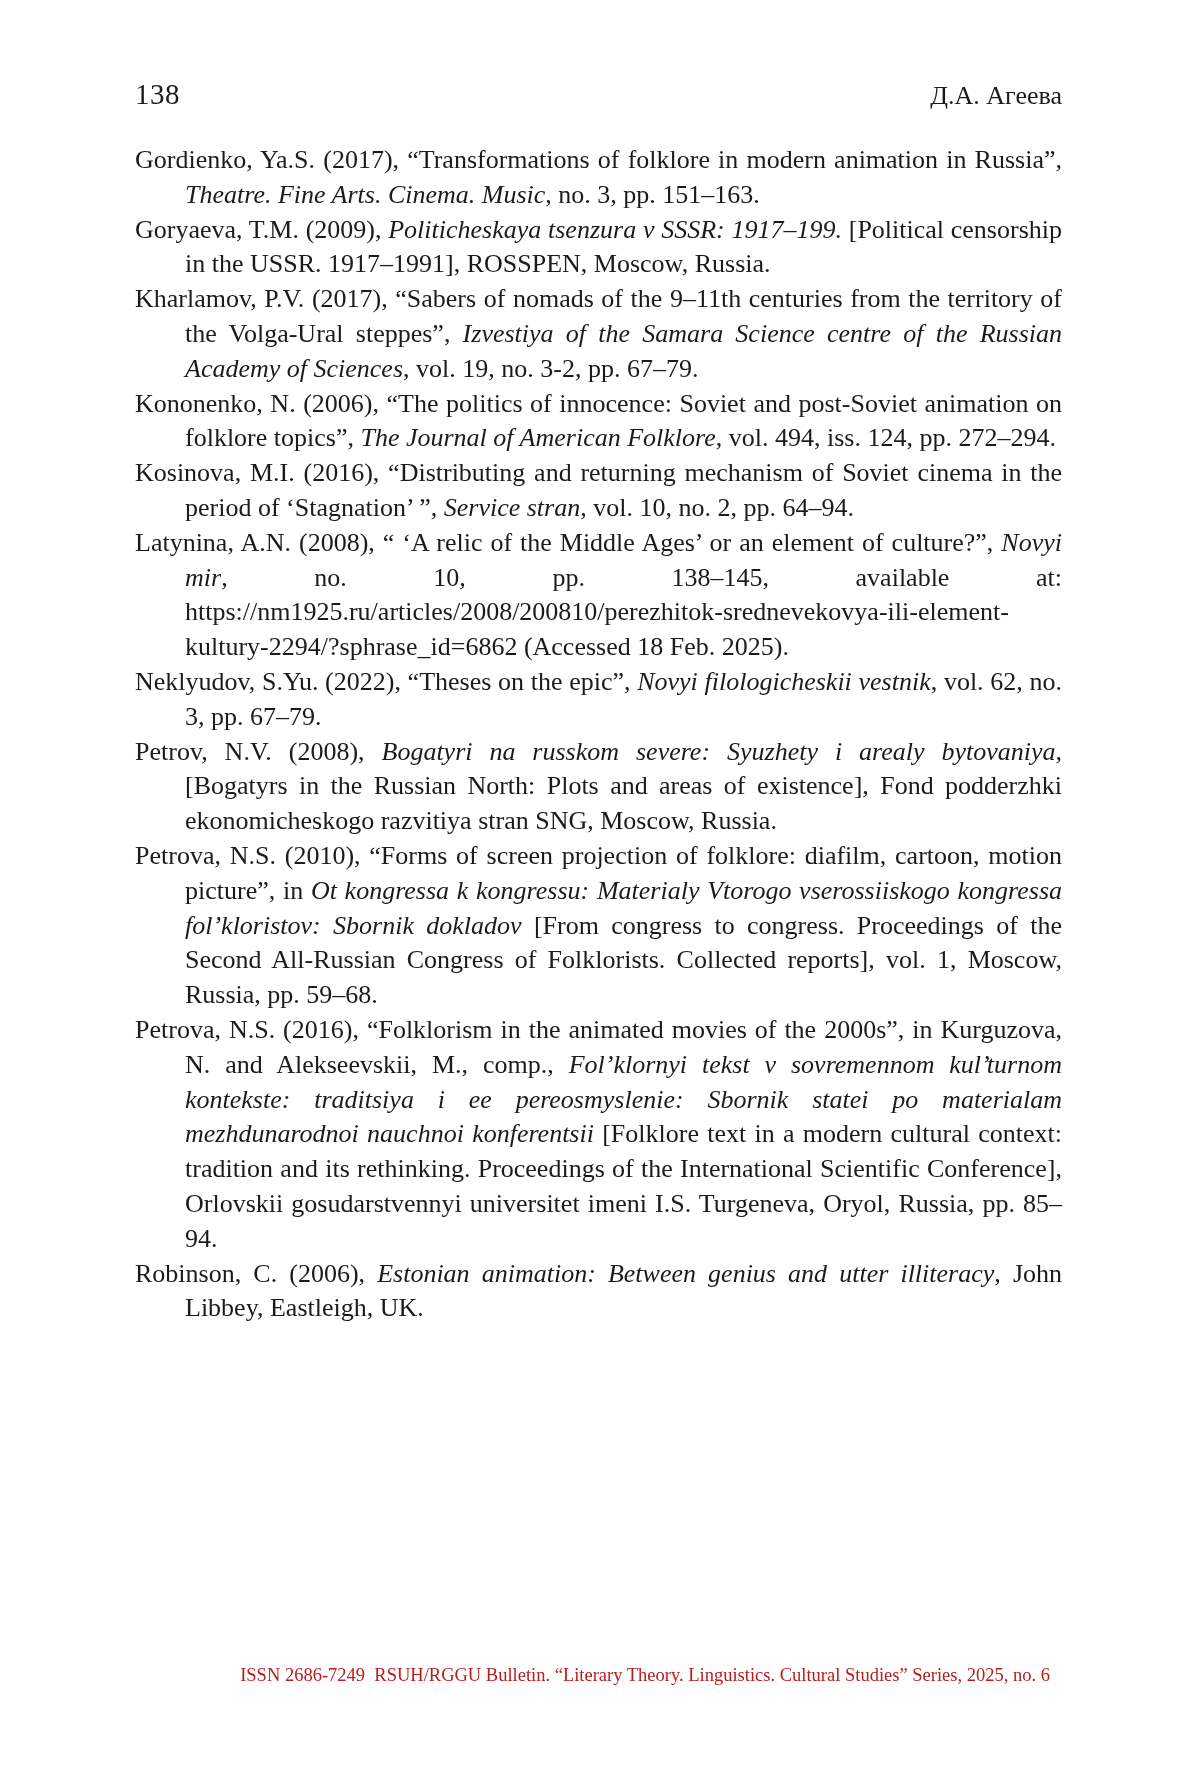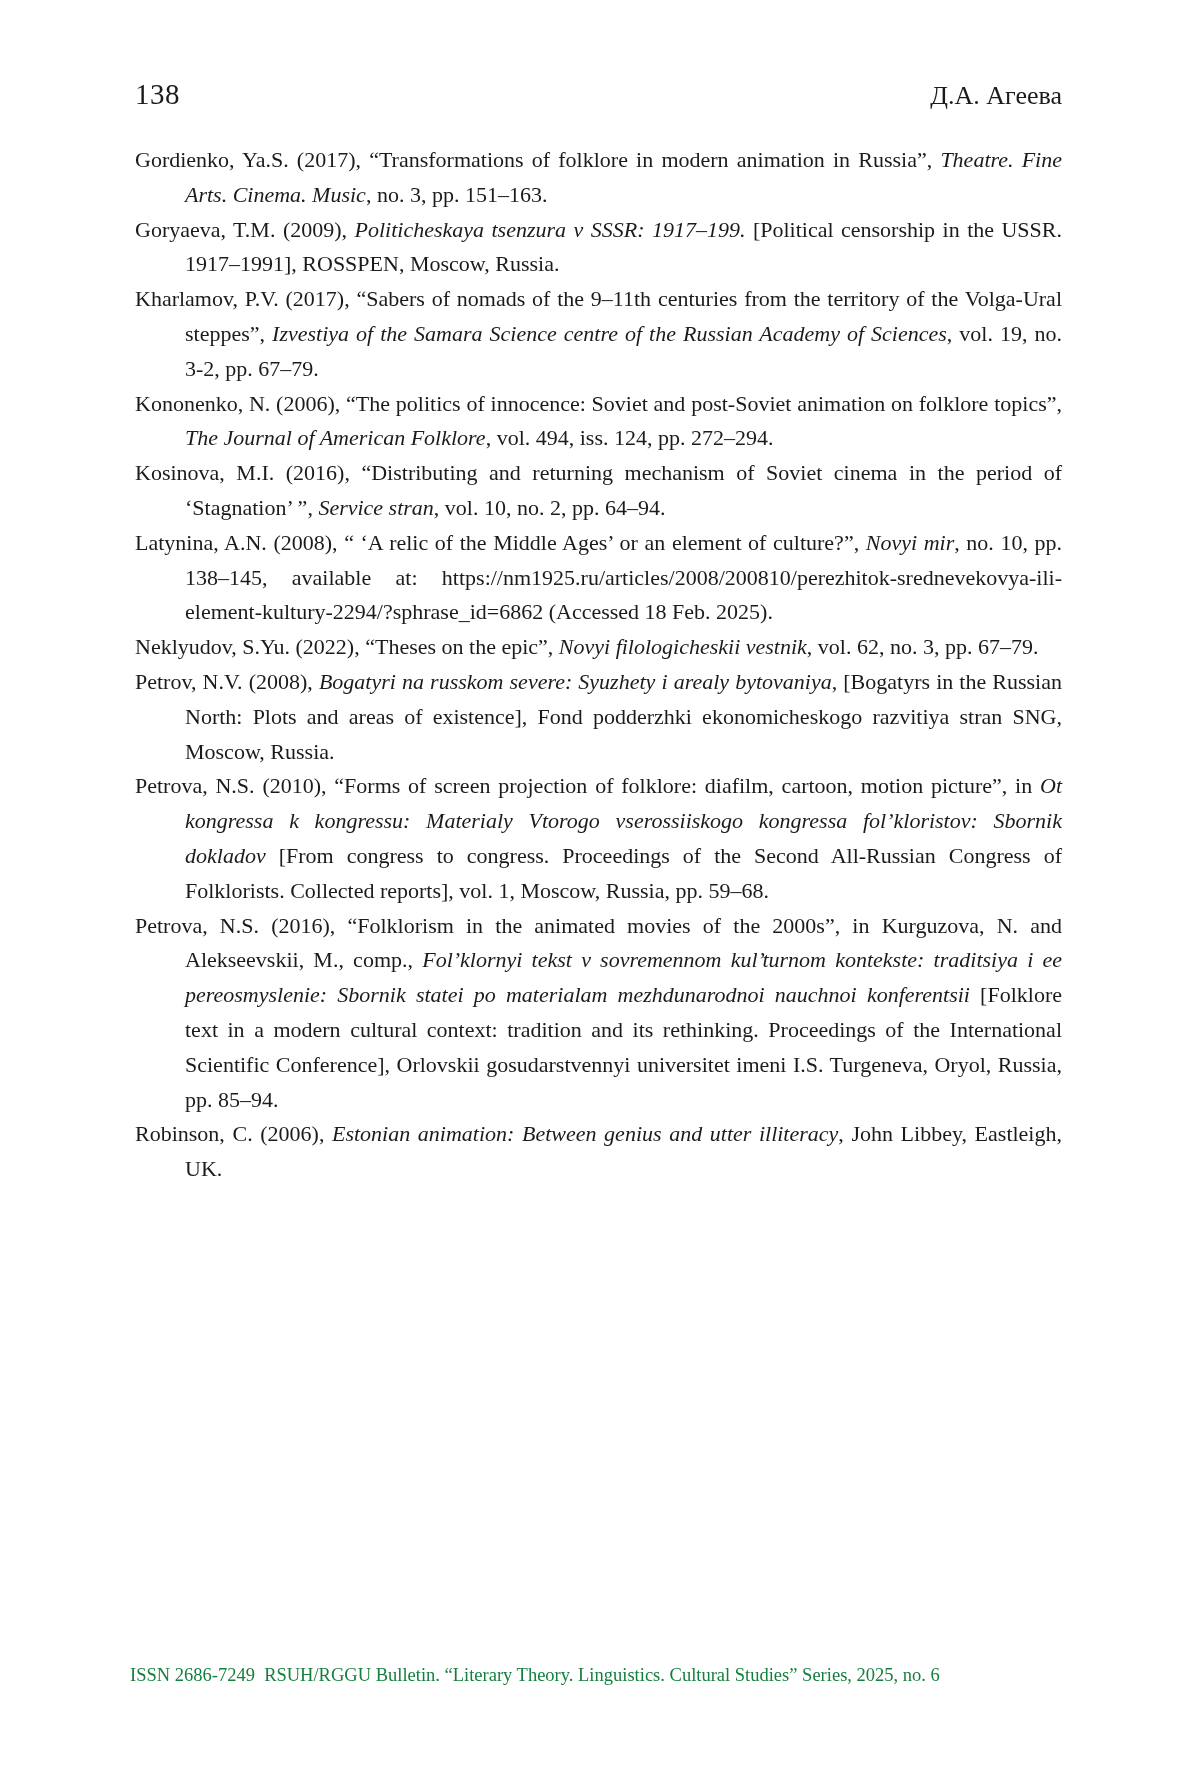--- a/index.html
+++ b/index.html
@@ -33,39 +33,39 @@
     font-size: 26px;
   }
   .refs {
     position: absolute;
     top: 143px;
     left: 135px;
     width: 927px;
   }
   .ref {
     margin: 0;
-    font-size: 22px;
+    font-size: 26px;
     line-height: 34.8px;
     text-align: justify;
     padding-left: 50px;
     text-indent: -50px;
     overflow-wrap: break-word;
   }
   .ref .it {
     font-style: italic;
   }
   .page-footer {
     position: absolute;
     top: 1662px;
-    left: 130px;
+    left: 123px;
     width: 927px;
-    text-align: left;
+    text-align: right;
     font-size: 18.5px;
     line-height: 26px;
-    color: #15803d;
+    color: #b91c1c;
     white-space: nowrap;
   }
 </style>
 </head>
 <body>
 
 <div class="page">
 
   <div class="running-header">
     <span class="page-number">138</span>

